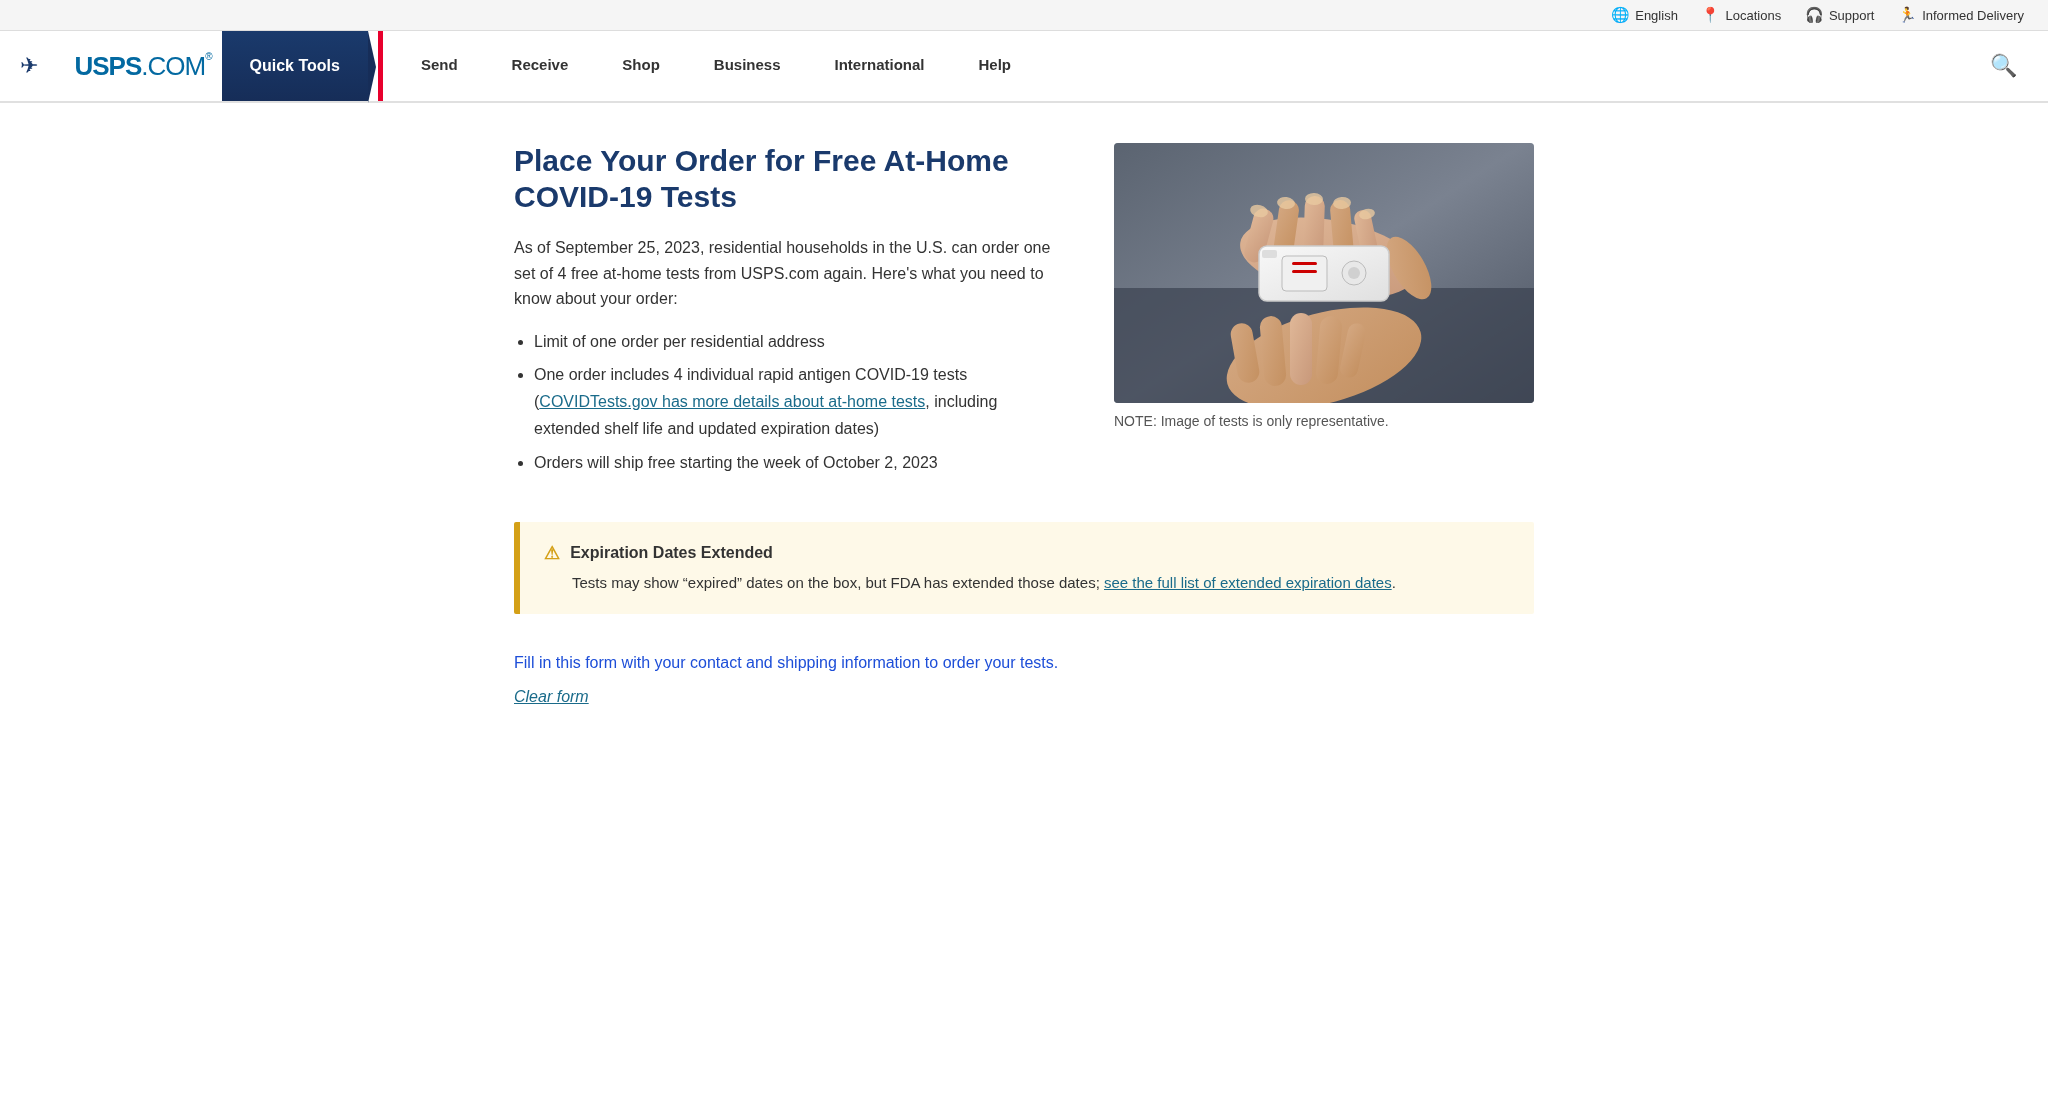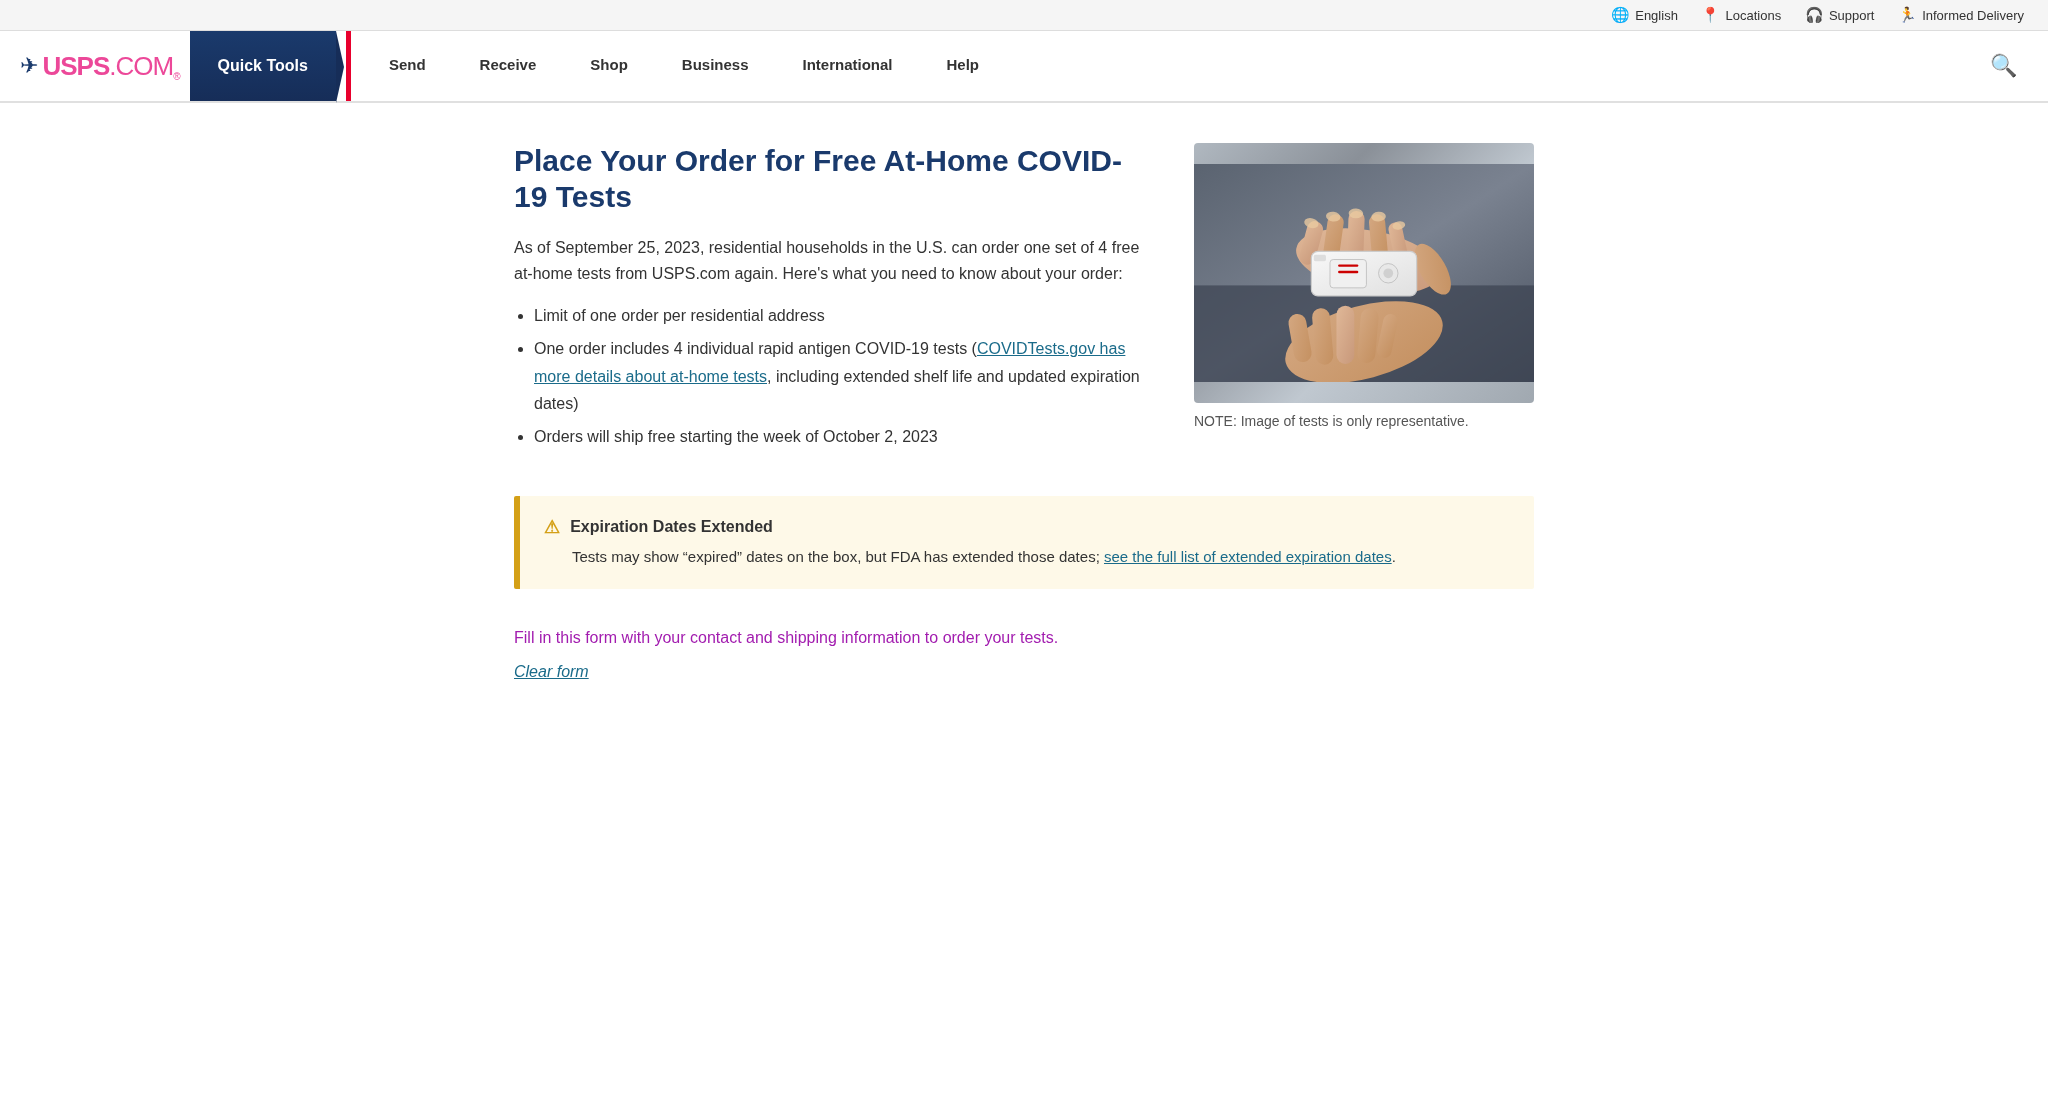--- a/index.html
+++ b/index.html
@@ -40,24 +40,25 @@
       height: 72px;
     }
     .logo-area {
       display: flex;
       align-items: center;
       margin-right: 10px;
     }
     .logo-text {
       font-size: 26px;
       font-weight: 900;
-      color: #ec4899;
+      color: #0369a1;
       letter-spacing: -1px;
       display: flex;
-      align-items: flex-end;
+      align-items: flex-start;
+      margin-left: 32px;
     }
     .logo-eagle {
       color: #1a3a6c;
       font-size: 22px;
       margin-right: 4px;
     }
     .quick-tools-btn {
       background: linear-gradient(to bottom, #1a3a6c, #162d58);
       color: #fff;
       font-weight: 700;
@@ -126,21 +127,21 @@
       display: flex;
       gap: 32px;
       align-items: flex-start;
       margin-bottom: 40px;
     }
     .content-left {
       flex: 1;
       min-width: 0;
     }
     .content-right {
-      width: 340px;
+      width: 420px;
       flex-shrink: 0;
       margin-left: 16px;
     }
     .page-title {
       font-size: 30px;
       font-weight: 900;
       color: #1a3a6c;
       line-height: 1.2;
       margin-bottom: 20px;
     }
@@ -207,21 +208,21 @@
     .alert-text {
       font-size: 15px;
       color: #333;
       line-height: 1.5;
       padding-left: 28px;
     }
 
     
     .form-intro {
       font-size: 16px;
-      color: #a21caf;
+      color: #1d4ed8;
       margin-bottom: 16px;
     }
     .clear-form-link {
       color: #1a6b8a;
       text-decoration: underline;
       cursor: pointer;
       font-size: 16px;
       font-style: italic;
     }
   </style>

